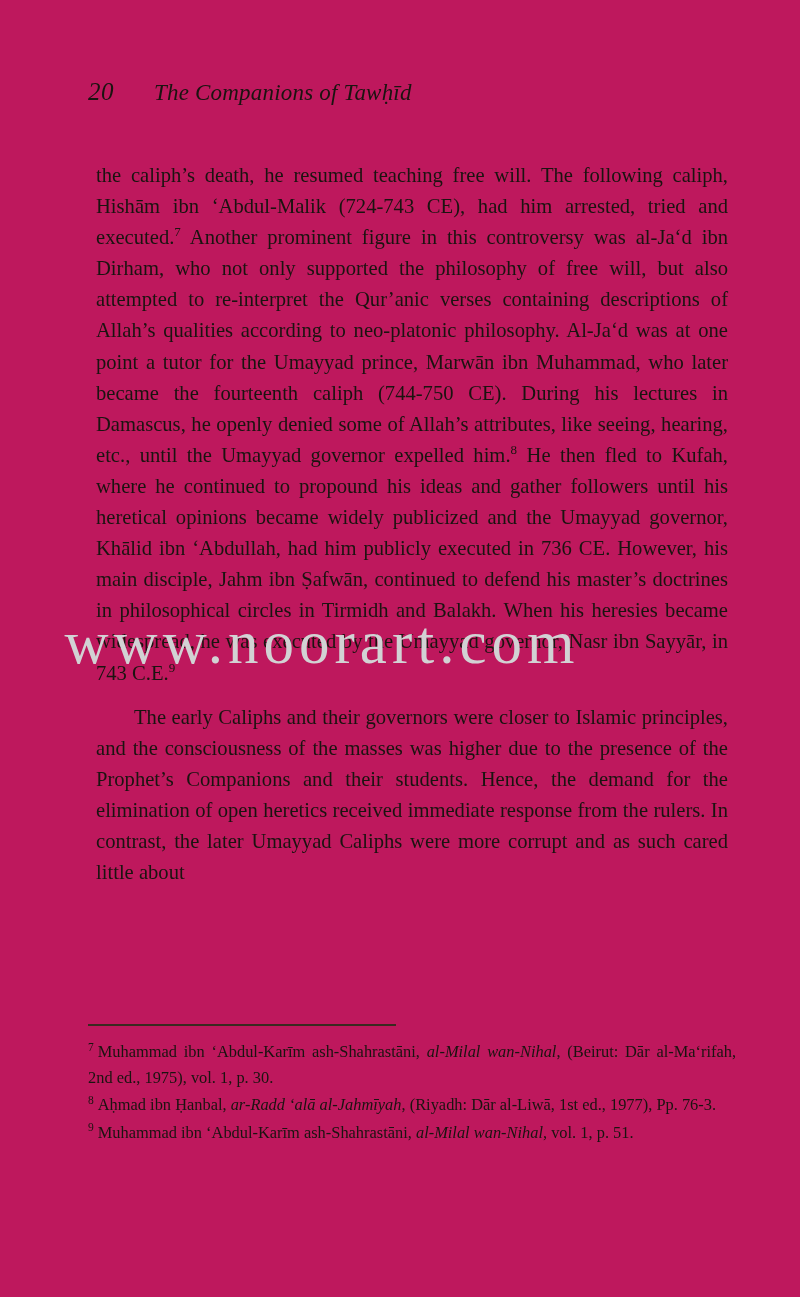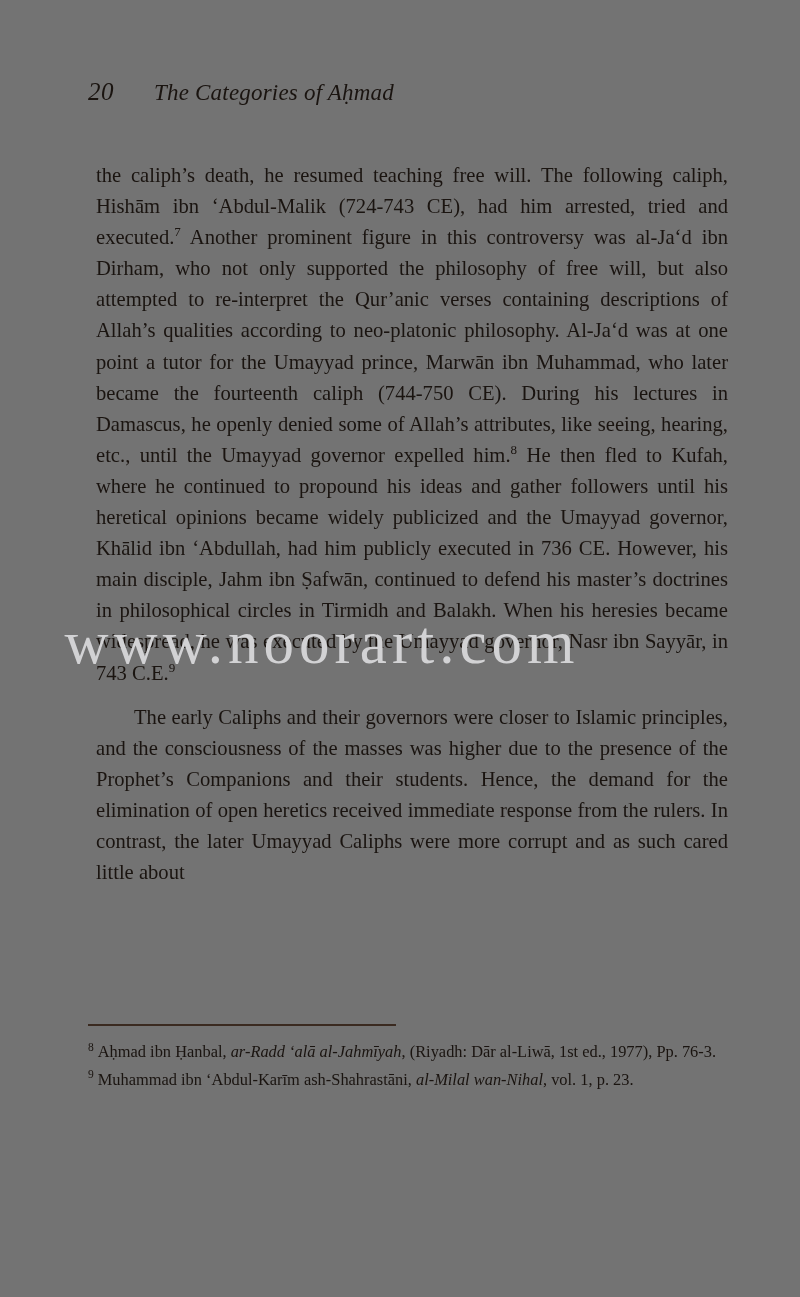--- a/index.html
+++ b/index.html
@@ -116,34 +116,35 @@
     font-size: 11.5px;
     vertical-align: super;
     line-height: 0;
     margin-right: 4px;
   }
   .footnote i { font-style: italic; }
 </style>
 </head>
 <body>
 
-<div class="page" style="background: #737373;">
+<div class="page" style="background: #be185d;">
 
   <div class="running-head">
     <span class="folio">20</span>
-    <span class="head-title">The Categories of Aḥmad</span>
+    <span class="head-title">The Companions of Tawḥīd</span>
   </div>
 
   <div class="body-col" id="body-col">
       <p class="para"><span>the caliph’s death, he resumed teaching free will. The following caliph, Hishām ibn ‘Abdul-Malik (724-743 CE), had him arrested, tried and executed.</span><sup class="fn-ref">7</sup><span> Another prominent figure in this controversy was al-Ja‘d ibn Dirham, who not only supported the philosophy of free will, but also attempted to re-interpret the Qur’anic verses containing descriptions of Allah’s qualities according to neo-platonic philosophy. Al-Ja‘d was at one point a tutor for the Umayyad prince, Marwān ibn Muhammad, who later became the fourteenth caliph (744-750 CE). During his lectures in Damascus, he openly denied some of Allah’s attributes, like seeing, hearing, etc., until the Umayyad governor expelled him.</span><sup class="fn-ref">8</sup><span> He then fled to Kufah, where he continued to propound his ideas and gather followers until his heretical opinions became widely publicized and the Umayyad governor, Khālid ibn ‘Abdullah, had him publicly executed in 736 CE. However, his main disciple, Jahm ibn Ṣafwān, continued to defend his master’s doctrines in philosophical circles in Tirmidh and Balakh. When his heresies became widespread, he was executed by the Umayyad governor, Nasr ibn Sayyār, in 743 C.E.</span><sup class="fn-ref">9</sup></p>
       <p class="para indent"><span>The early Caliphs and their governors were closer to Islamic principles, and the consciousness of the masses was higher due to the presence of the Prophet’s Companions and their students. Hence, the demand for the elimination of open heretics received immediate response from the rulers. In contrast, the later Umayyad Caliphs were more corrupt and as such cared little about</span></p>
     </div>
 
   <div class="watermark" style="color: rgb(210, 210, 212);">www.noorart.com</div>
 
   <div class="footnote-rule"></div>
 
   <div class="footnotes" id="footnote-list">
+      <p class="footnote"><sup class="fn-num">7</sup><span>Muhammad ibn ‘Abdul-Karīm ash-Shahrastāni, </span><i>al-Milal wan-Nihal</i><span>, (Beirut: Dār al-Ma‘rifah, 2nd ed., 1975), vol. 1, p. 30.</span></p>
       <p class="footnote"><sup class="fn-num">8</sup><span>Aḥmad ibn Ḥanbal, </span><i>ar-Radd ‘alā al-Jahmīyah</i><span>, (Riyadh: Dār al-Liwā, 1st ed., 1977), Pp. 76-3.</span></p>
-      <p class="footnote"><sup class="fn-num">9</sup><span>Muhammad ibn ‘Abdul-Karīm ash-Shahrastāni, </span><i>al-Milal wan-Nihal</i><span>, vol. 1, p. 23.</span></p>
+      <p class="footnote"><sup class="fn-num">9</sup><span>Muhammad ibn ‘Abdul-Karīm ash-Shahrastāni, </span><i>al-Milal wan-Nihal</i><span>, vol. 1, p. 51.</span></p>
     </div>
 
 </div>
 
 </body></html>

